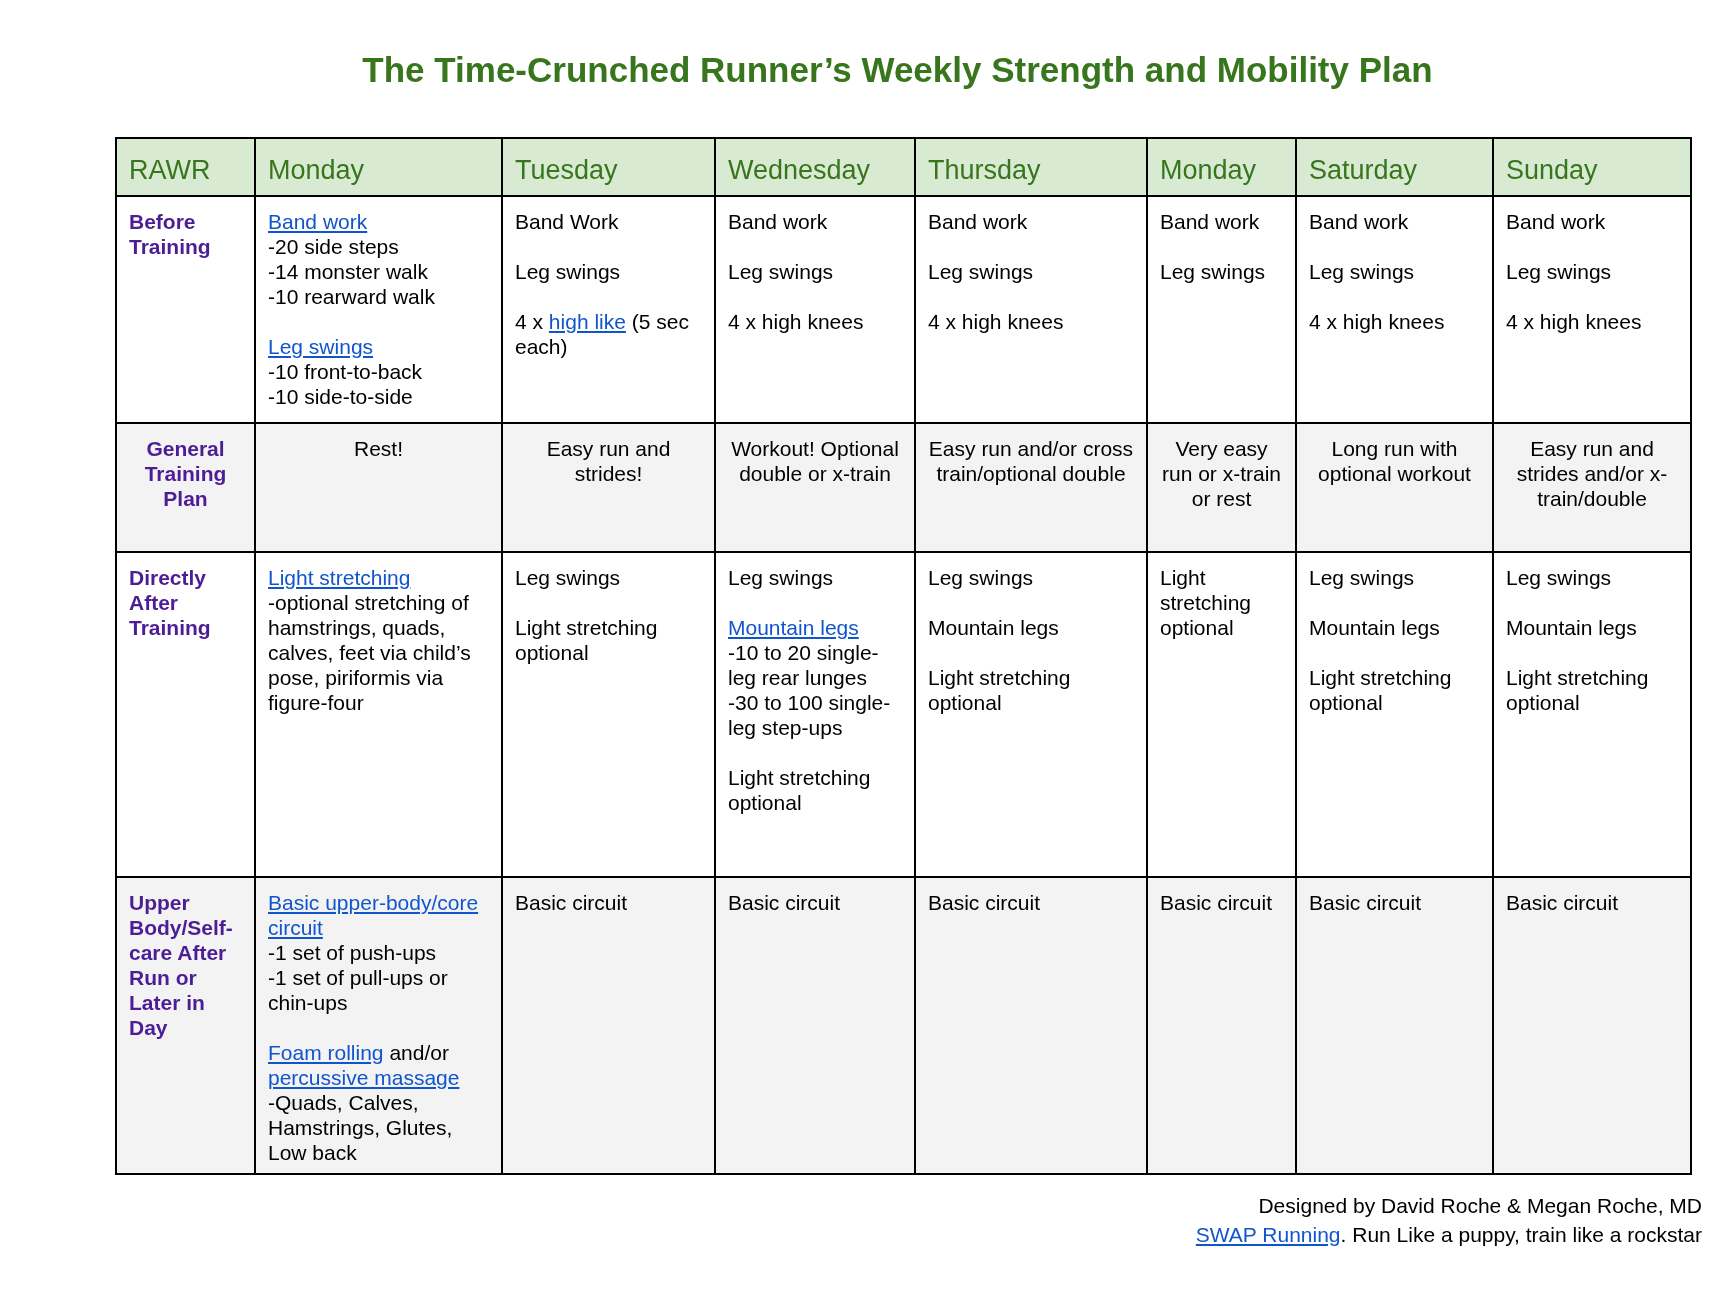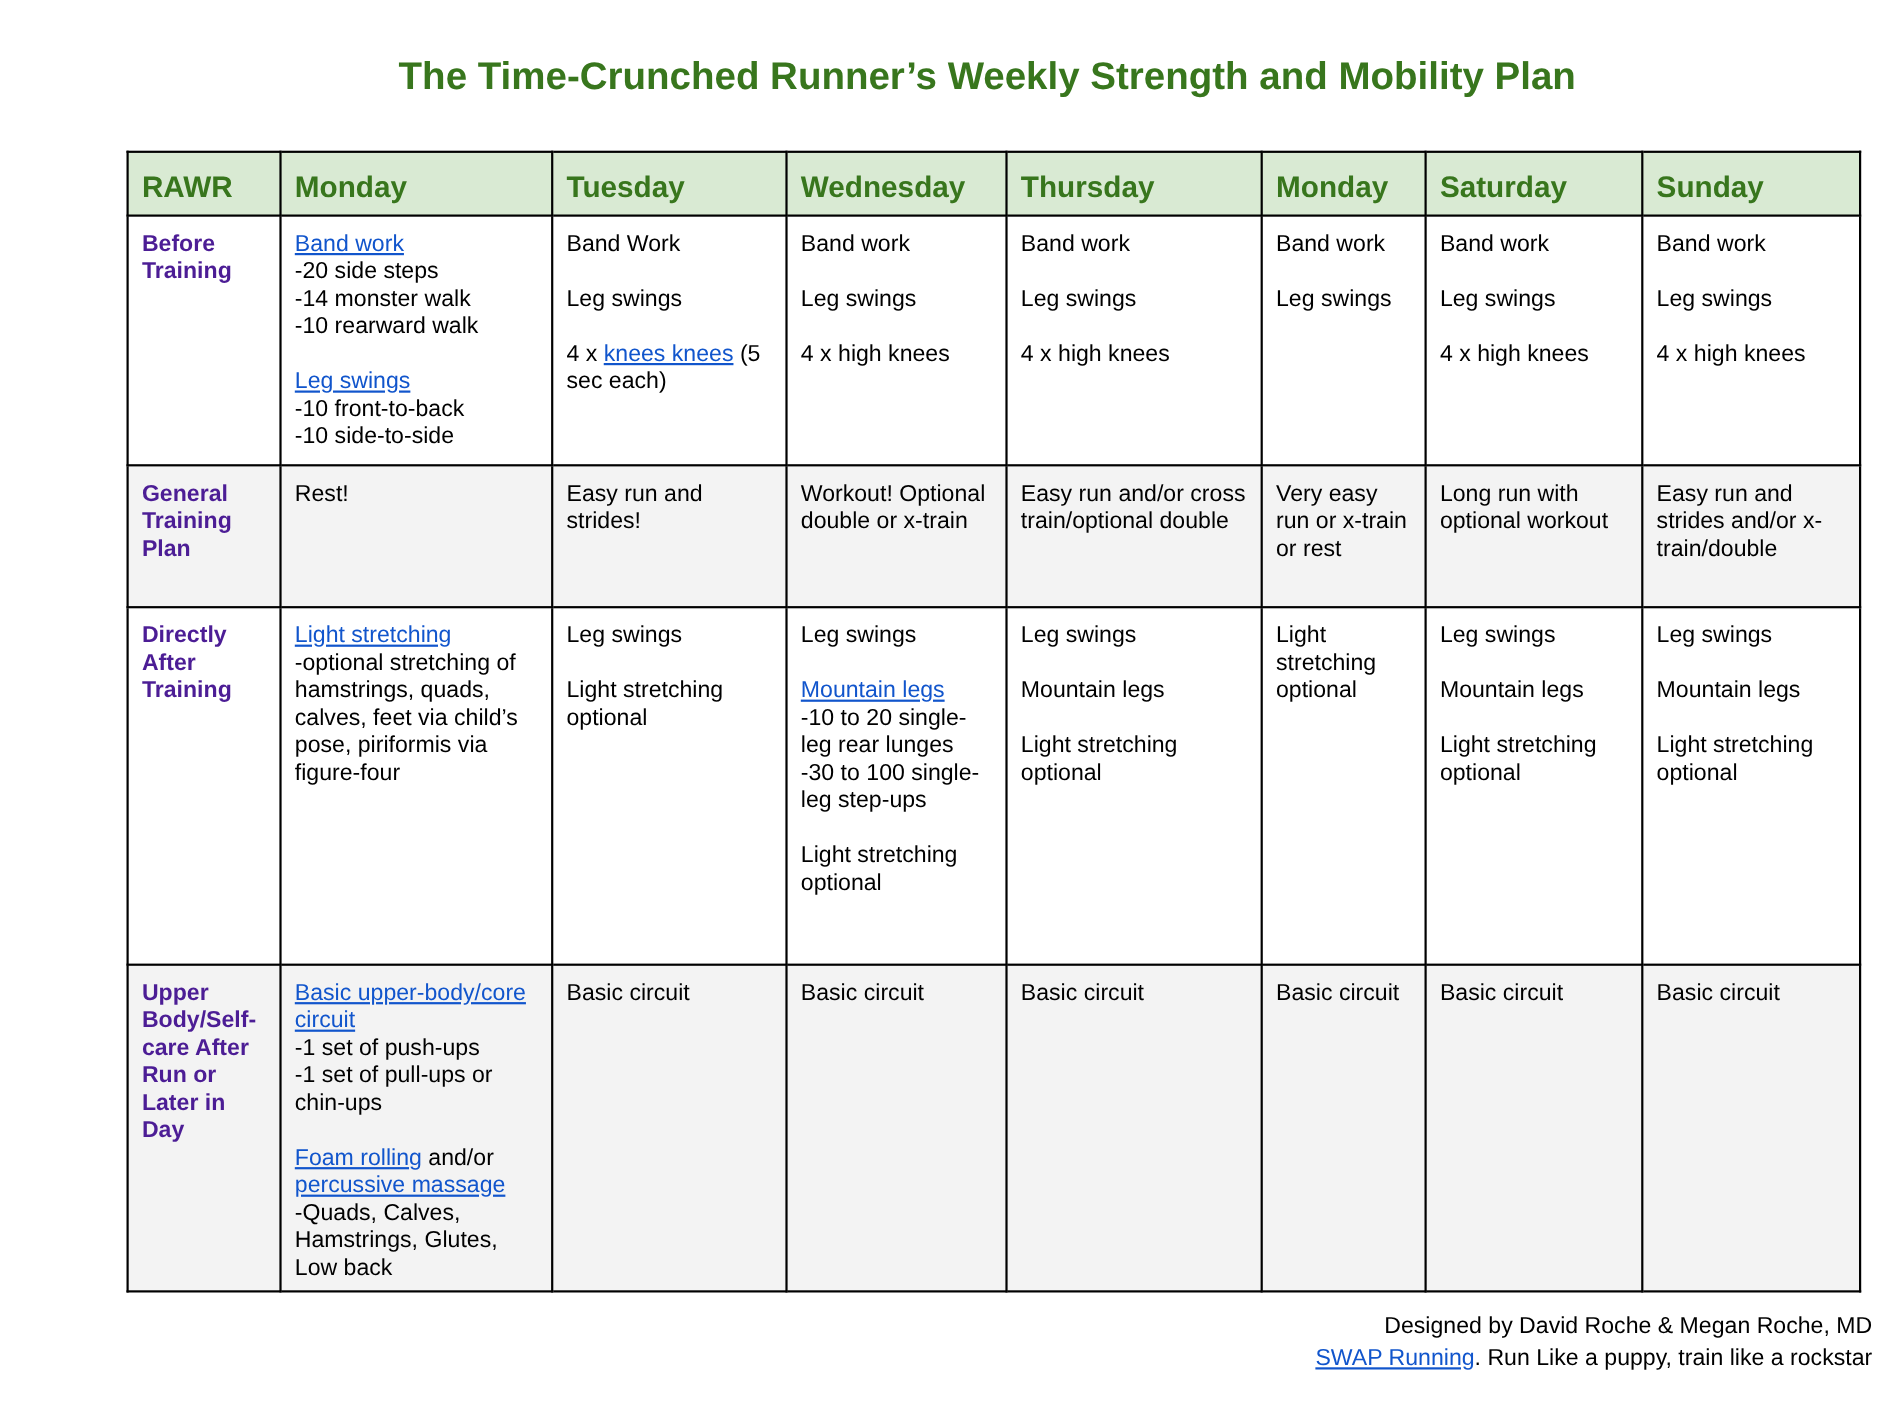--- a/index.html
+++ b/index.html
@@ -38,34 +38,34 @@
       border: 2px solid #000000;
       vertical-align: top;
       text-align: left;
       padding: 12px 12px 8px 12px;
       font-size: 21px;
       line-height: 25px;
     }
     table.plan th {
       background: #d9ead3;
       color: #38761d;
-      font-weight: bold;
+      font-weight: normal;
       font-size: 27px;
       height: 34px;
       padding-top: 14px;
       padding-bottom: 8px;
       vertical-align: middle;
     }
     table.plan td.rowhead {
       color: #4c1d95;
       font-weight: bold;
     }
     tr.shaded td { background: #f3f3f3; }
     tr.r1 td { height: 205px; }
-    tr.r2 td { height: 107px; }
+    tr.r2 td { height: 107px; text-align: center; }
     tr.r3 td { height: 303px; }
     tr.r4 td { height: 274px; }
     .line { display: block; min-height: 25px; }
     .gap { display: block; height: 25px; }
     a.link {
       color: #1155cc;
       text-decoration: underline;
     }
     .footer {
       position: absolute;
@@ -117,21 +117,21 @@
         <span class="gap"></span>
         <a class="link line">Leg swings</a>
         <span class="line">-10 front-to-back</span>
         <span class="line">-10 side-to-side</span>
       </td>
       <td>
         <span class="line">Band Work</span>
         <span class="gap"></span>
         <span class="line">Leg swings</span>
         <span class="gap"></span>
-        <span class="line"><span>4 x </span><a class="link">knees knees</a><span> (5 sec each)</span></span>
+        <span class="line"><span>4 x </span><a class="link">high like</a><span> (5 sec each)</span></span>
       </td>
       <td>
         <span class="line">Band work</span>
         <span class="gap"></span>
         <span class="line">Leg swings</span>
         <span class="gap"></span>
         <span class="line">4 x high knees</span>
       </td>
       <td>
         <span class="line">Band work</span>

